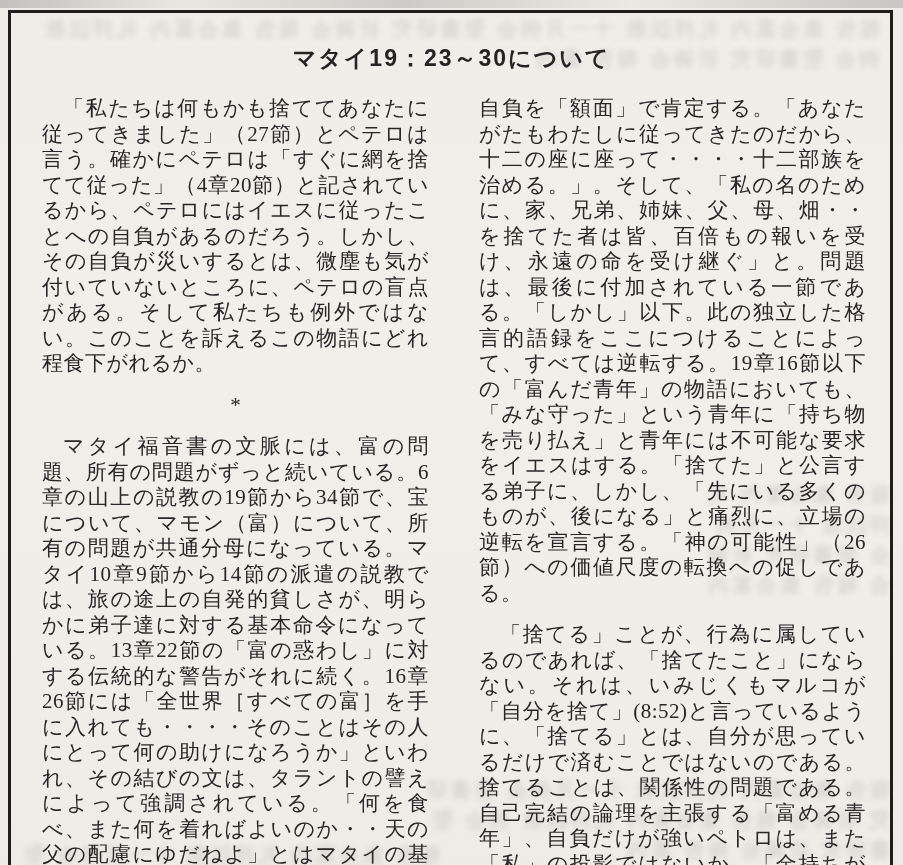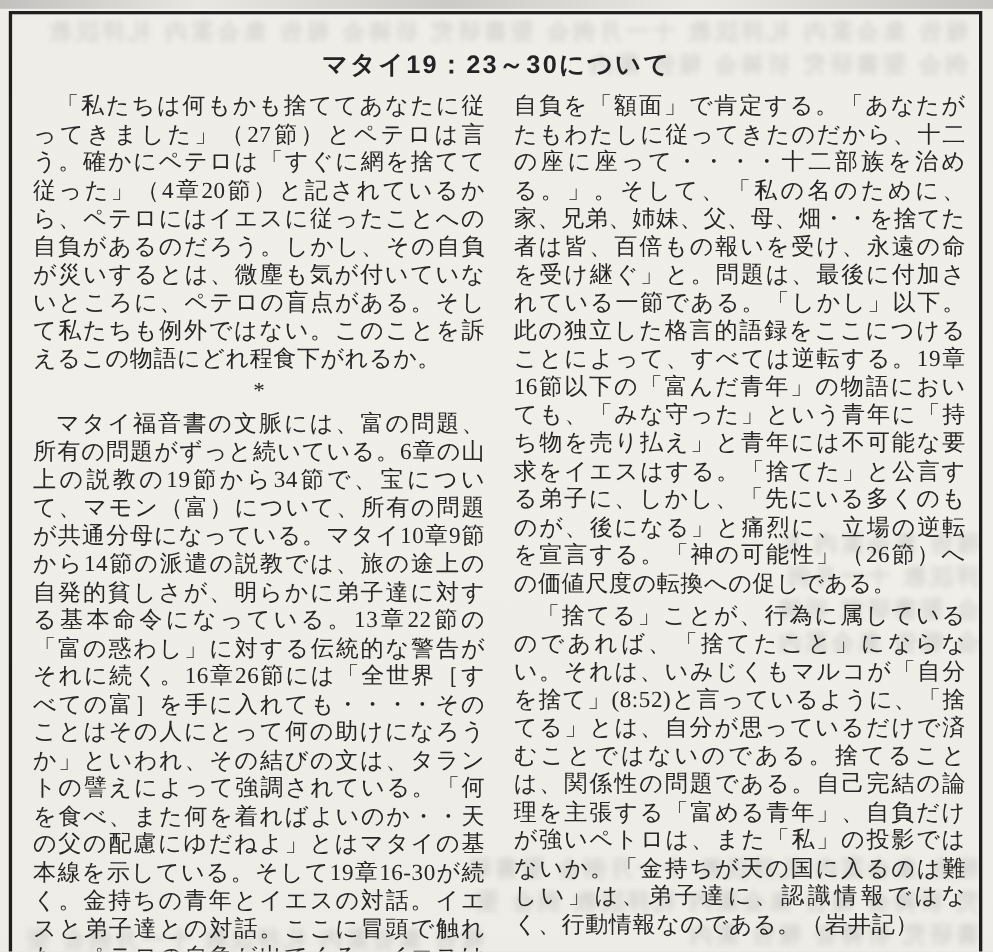--- a/index.html
+++ b/index.html
@@ -66,21 +66,21 @@
   
   #columns {
     position: absolute;
     left: 26px; top: 80px;
     width: 856px;
     display: flex;
     gap: 18px;
   }
   .column { width: 419px; }
   .para {
-    margin: 4px;
+    margin: 16px;
     font-size: 21px;
     line-height: 25.5px;
     letter-spacing: 0.5px;
     color: #272727;
     text-align: justify;
     text-justify: inter-character;
   }
   .para.indent { text-indent: 1em; }
   .separator-line {
     margin: 0;

